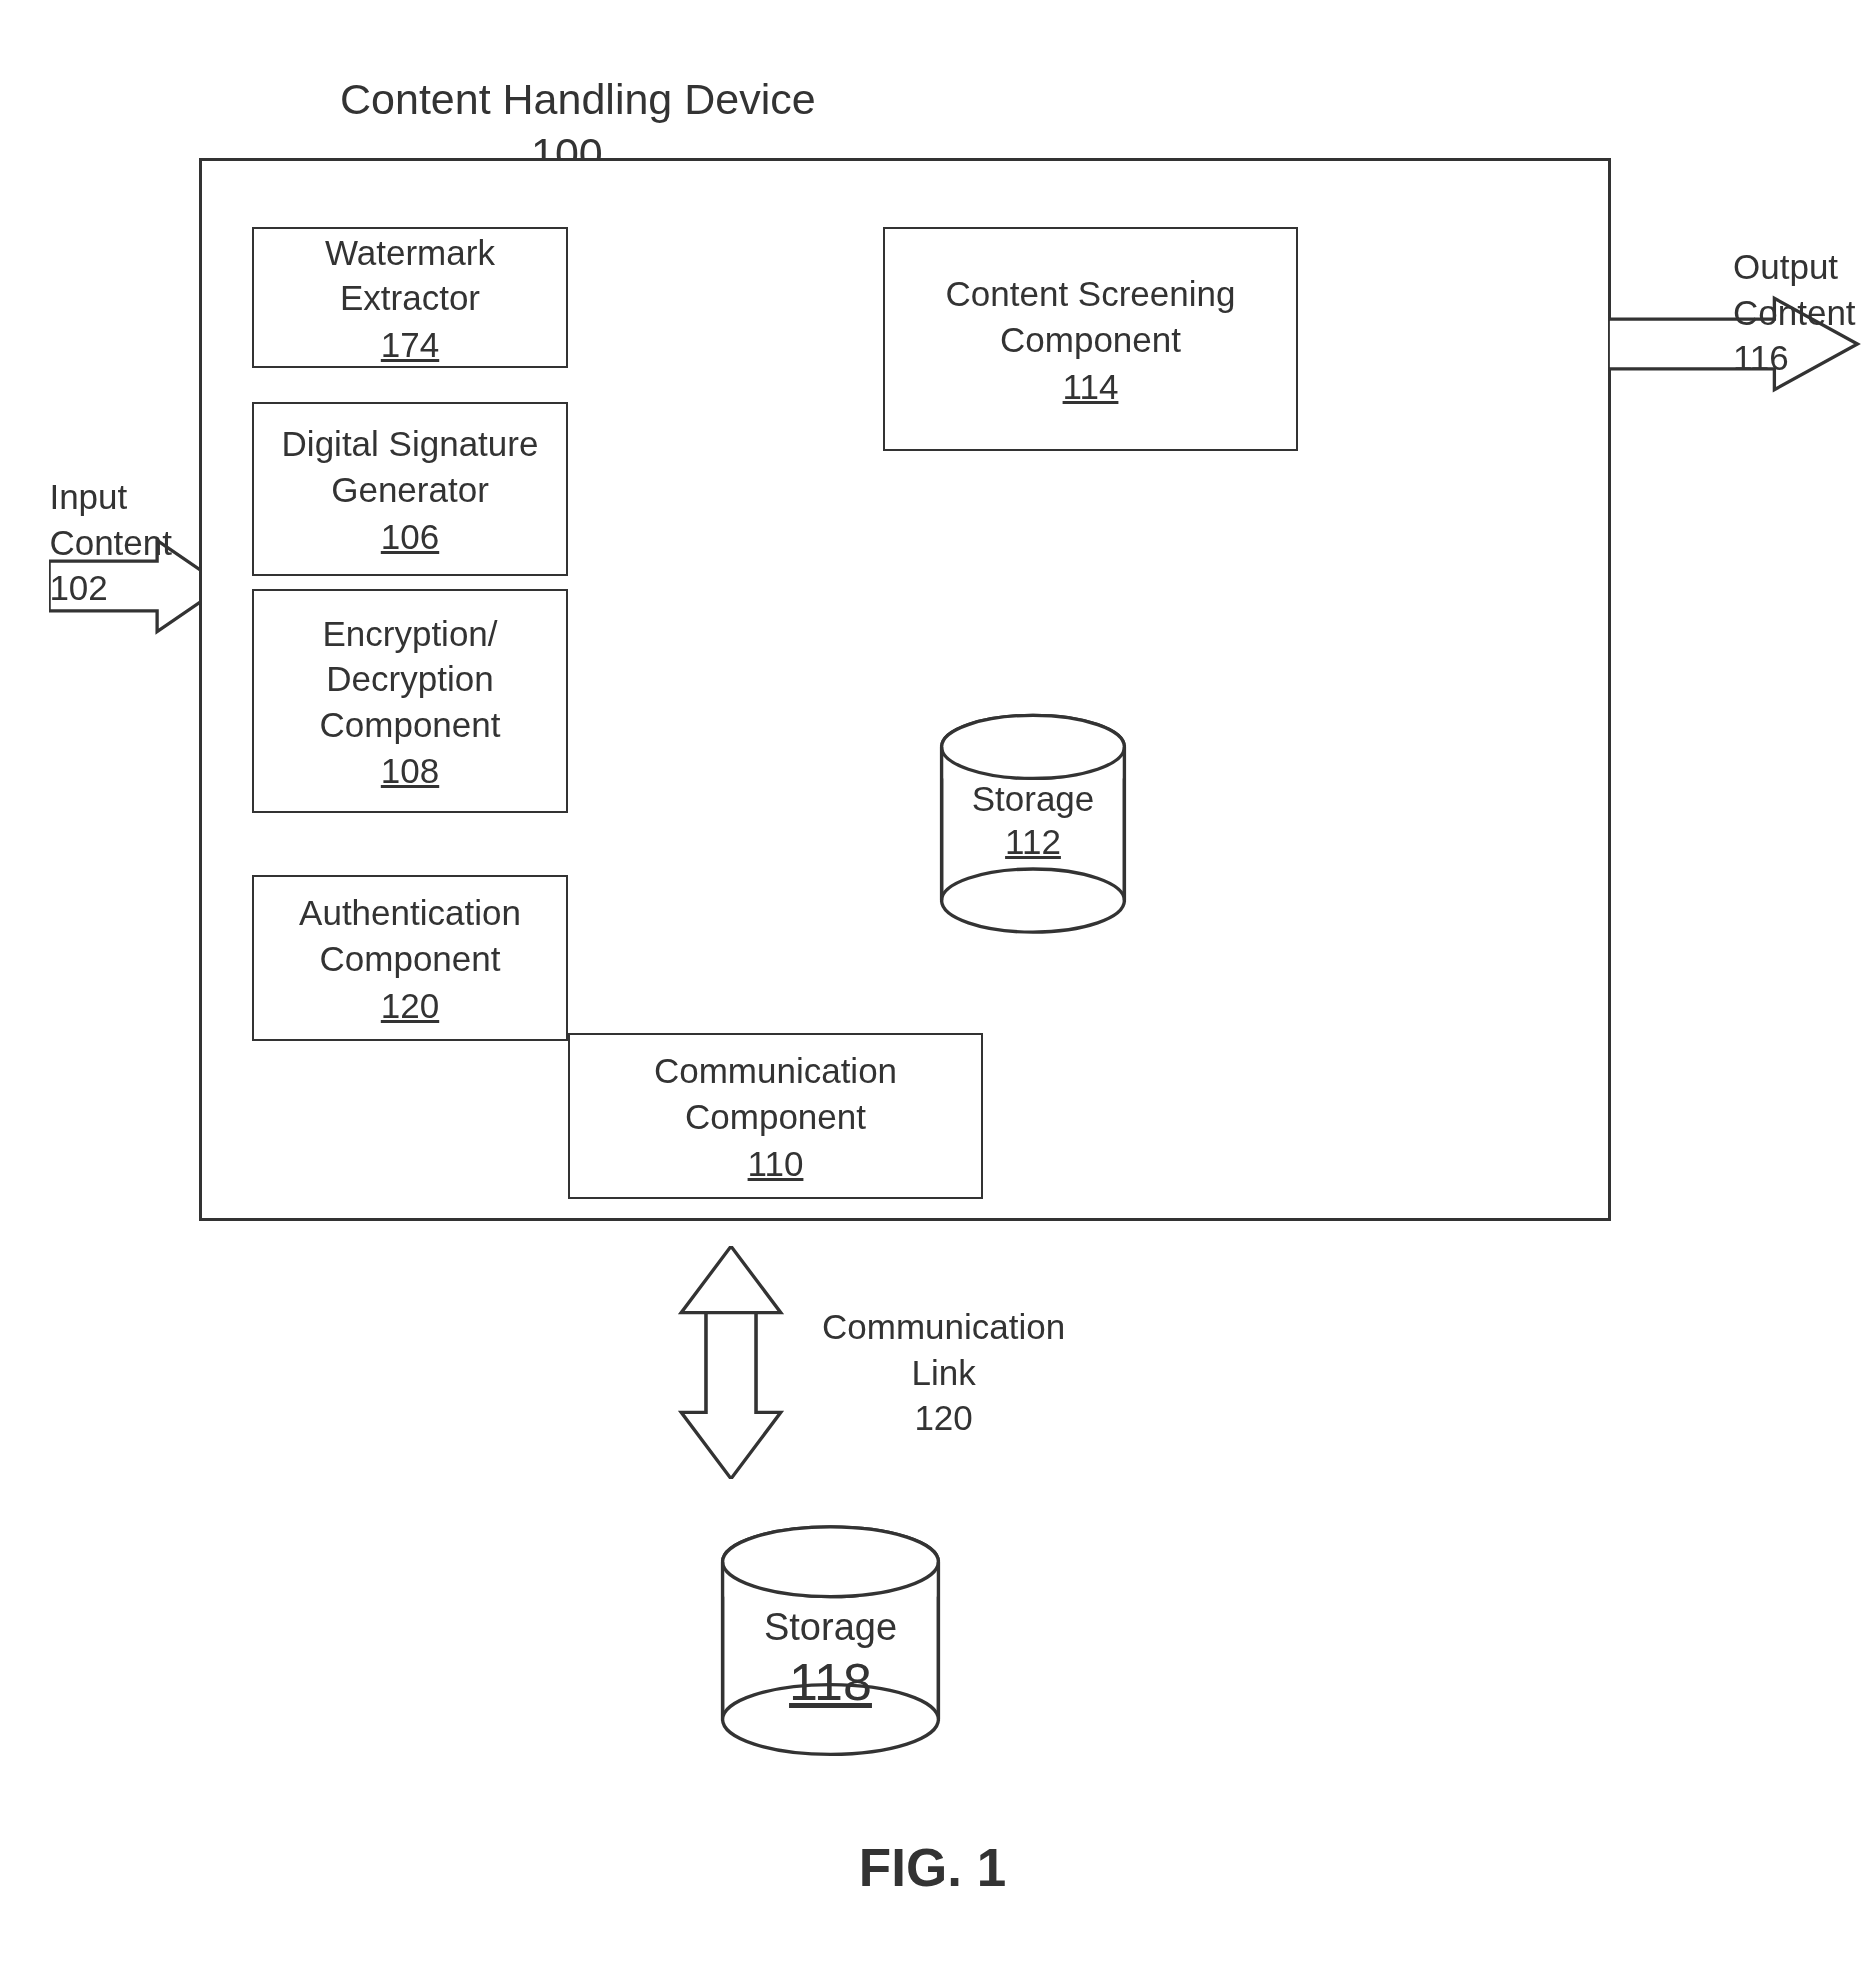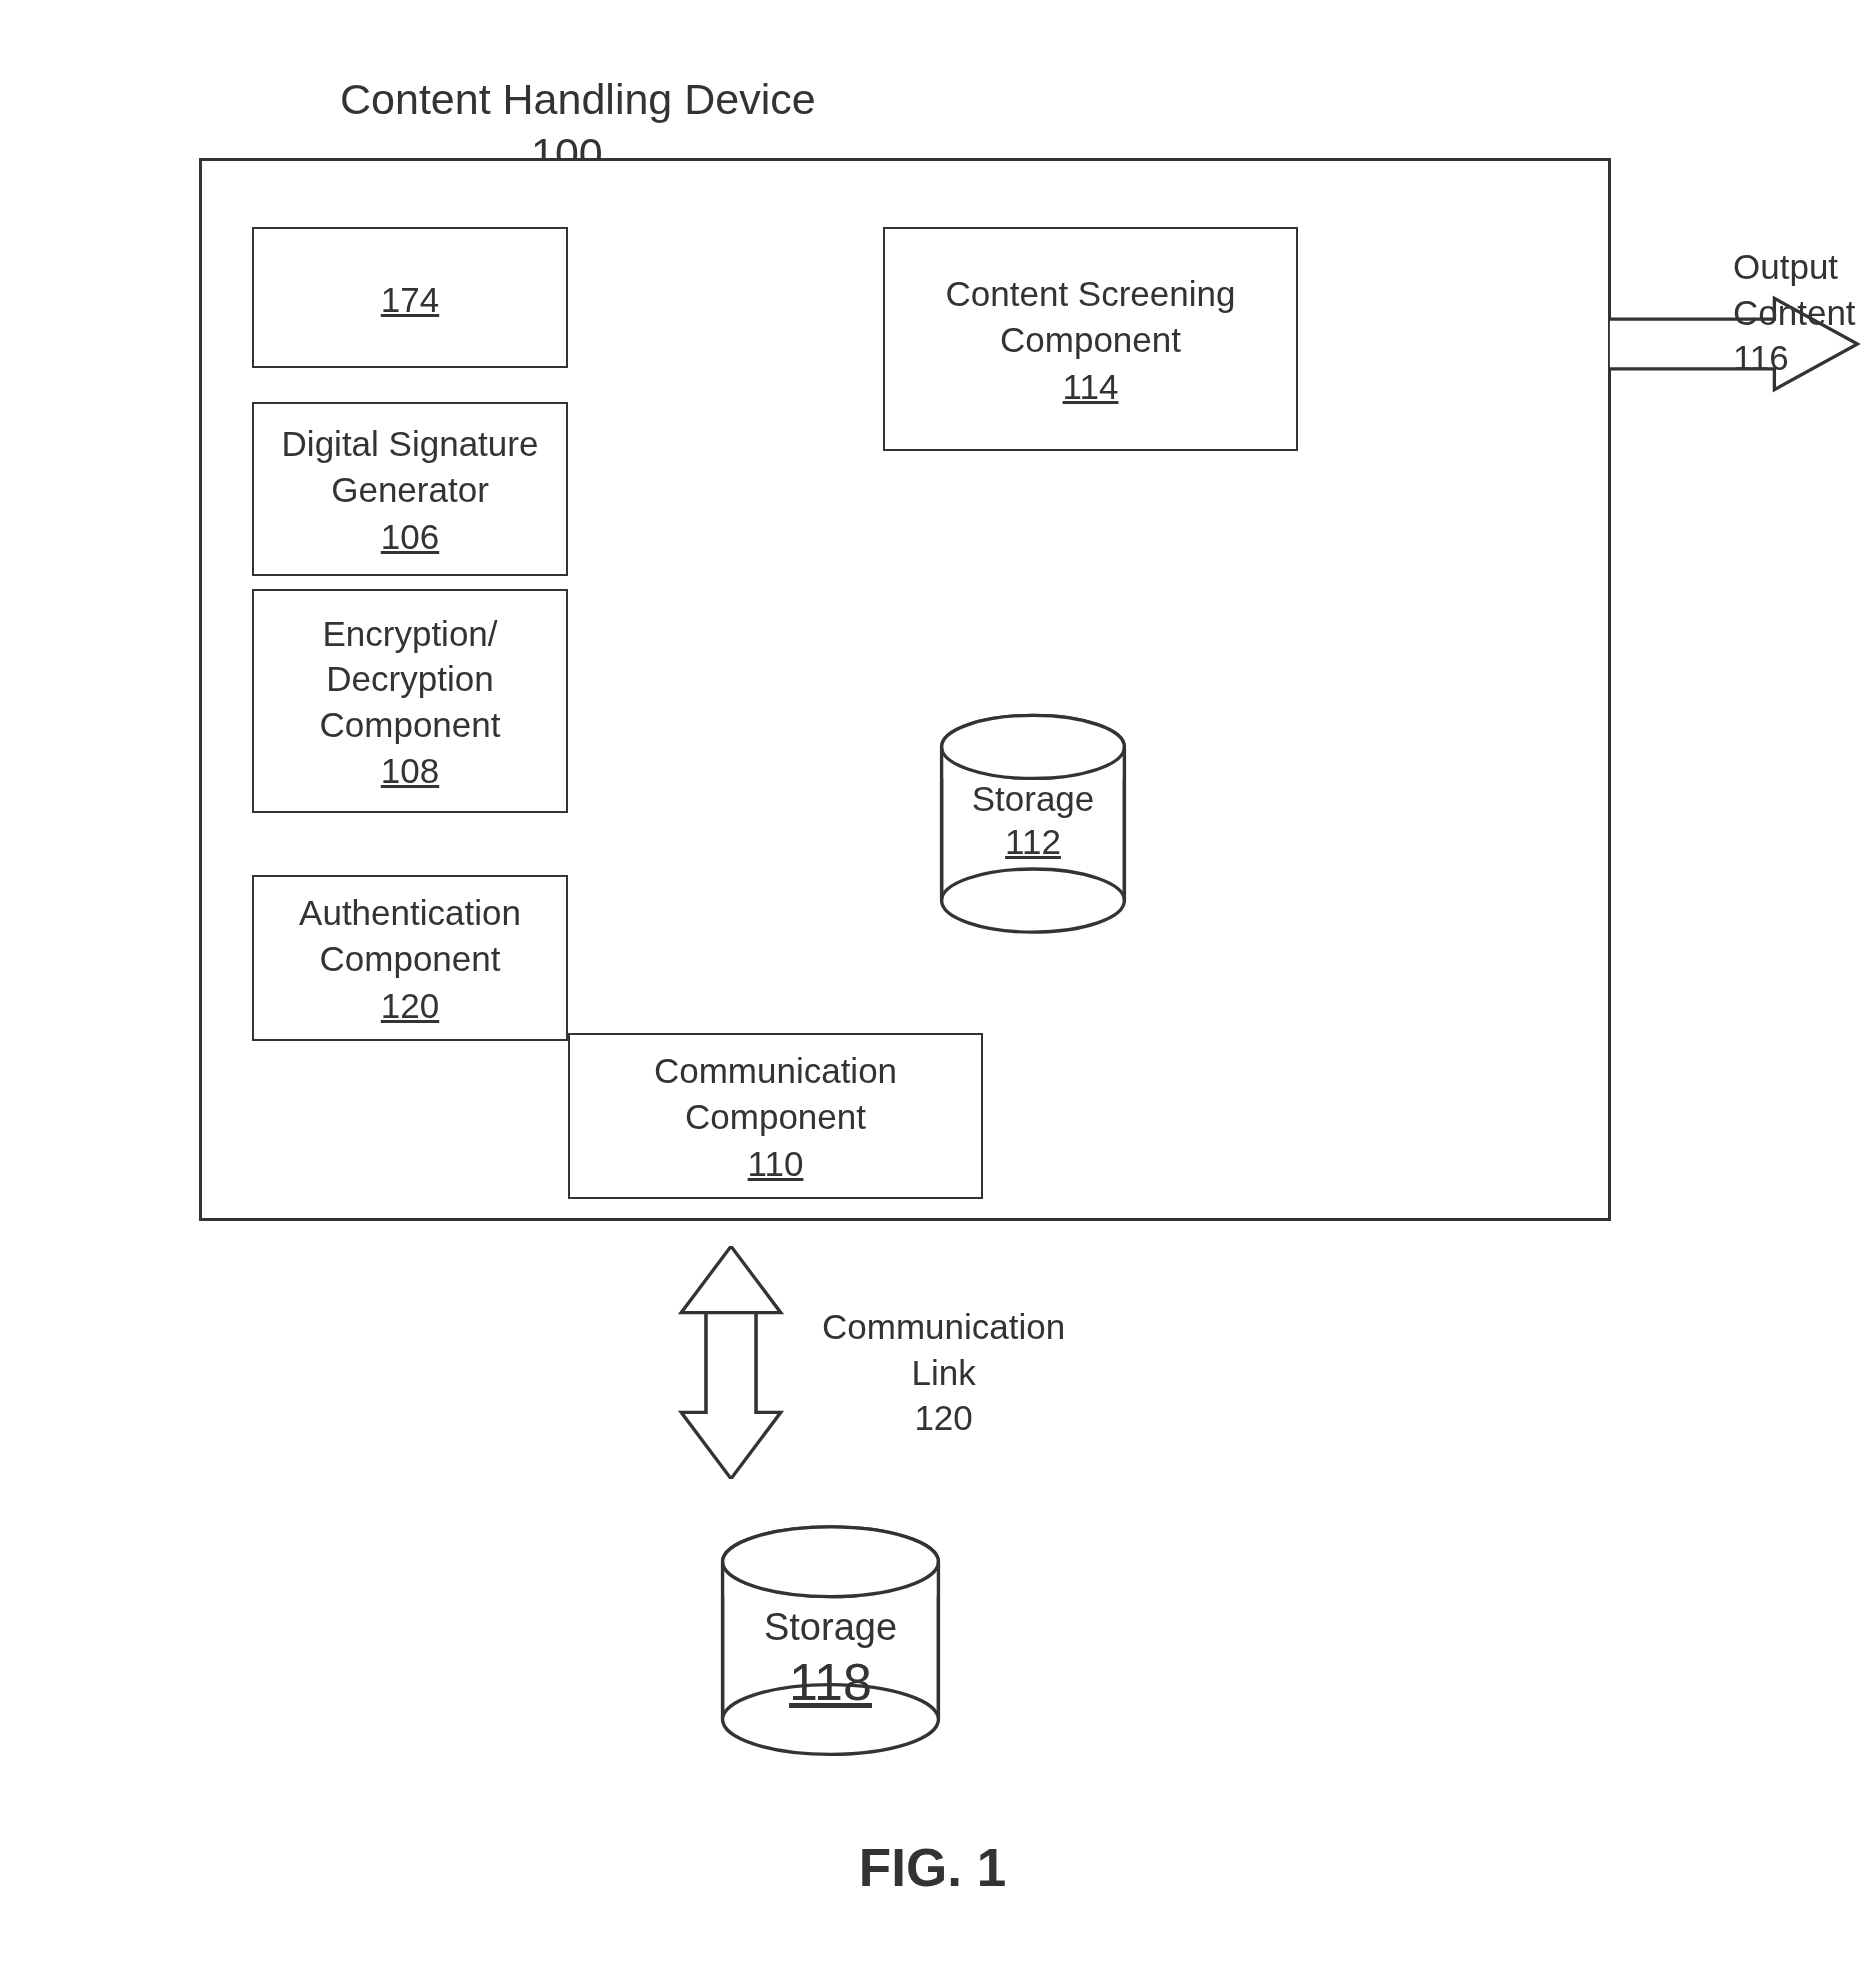--- a/index.html
+++ b/index.html
@@ -151,24 +151,35 @@
 
 <div class="diagram-container">
 
   <div class="device-title">
     <span>Content Handling Device</span>
   </div>
   <div class="device-number">
     <span>100</span>
   </div>
 
+  <div style="position:absolute; top: 482px; left: -16.6px;">
+    <svg width="183" height="108" viewBox="0 0 220 130">
+
+      <polygon points="0,35 130,35 130,10 210,65 130,120 130,95 0,95" fill="white" stroke="#333" stroke-width="4"></polygon>
+    </svg>
+    <div style="position:absolute; top:-58px; left:0; text-align:left; font-size:35px; color:#333; line-height:1.3;">
+      <span style="display:block;">Input Content</span>
+      <span style="display:block;">102</span>
+    </div>
+  </div>
 
   <div class="main-box">
 
     <div class="component-box box-watermark">
+      <span class="component-label">Watermark Extractor</span>
       <span class="component-number">174</span>
     </div>
 
     <div class="component-box box-digital">
       <span class="component-label">Digital Signature Generator</span>
       <span class="component-number">106</span>
     </div>
 
     <div class="component-box box-encryption">
       <span class="component-label">Encryption/ Decryption Component</span>

